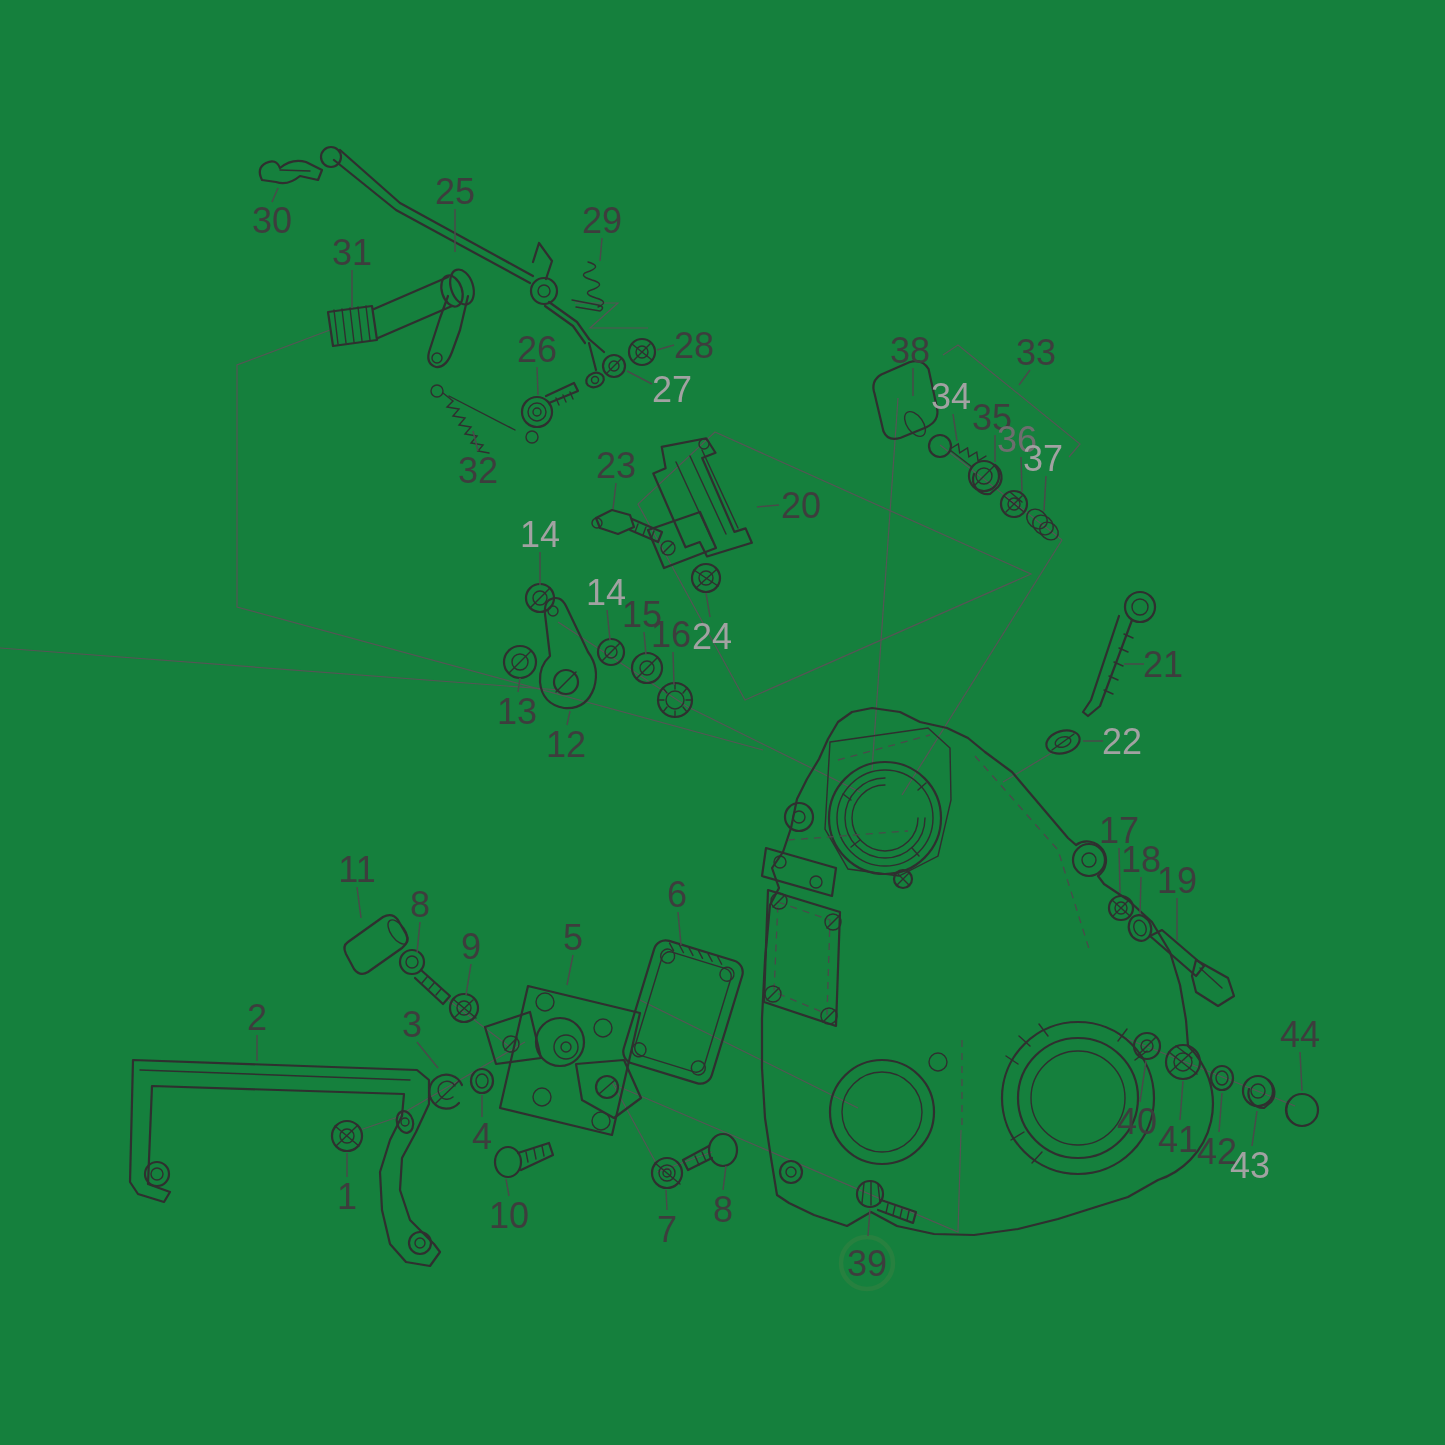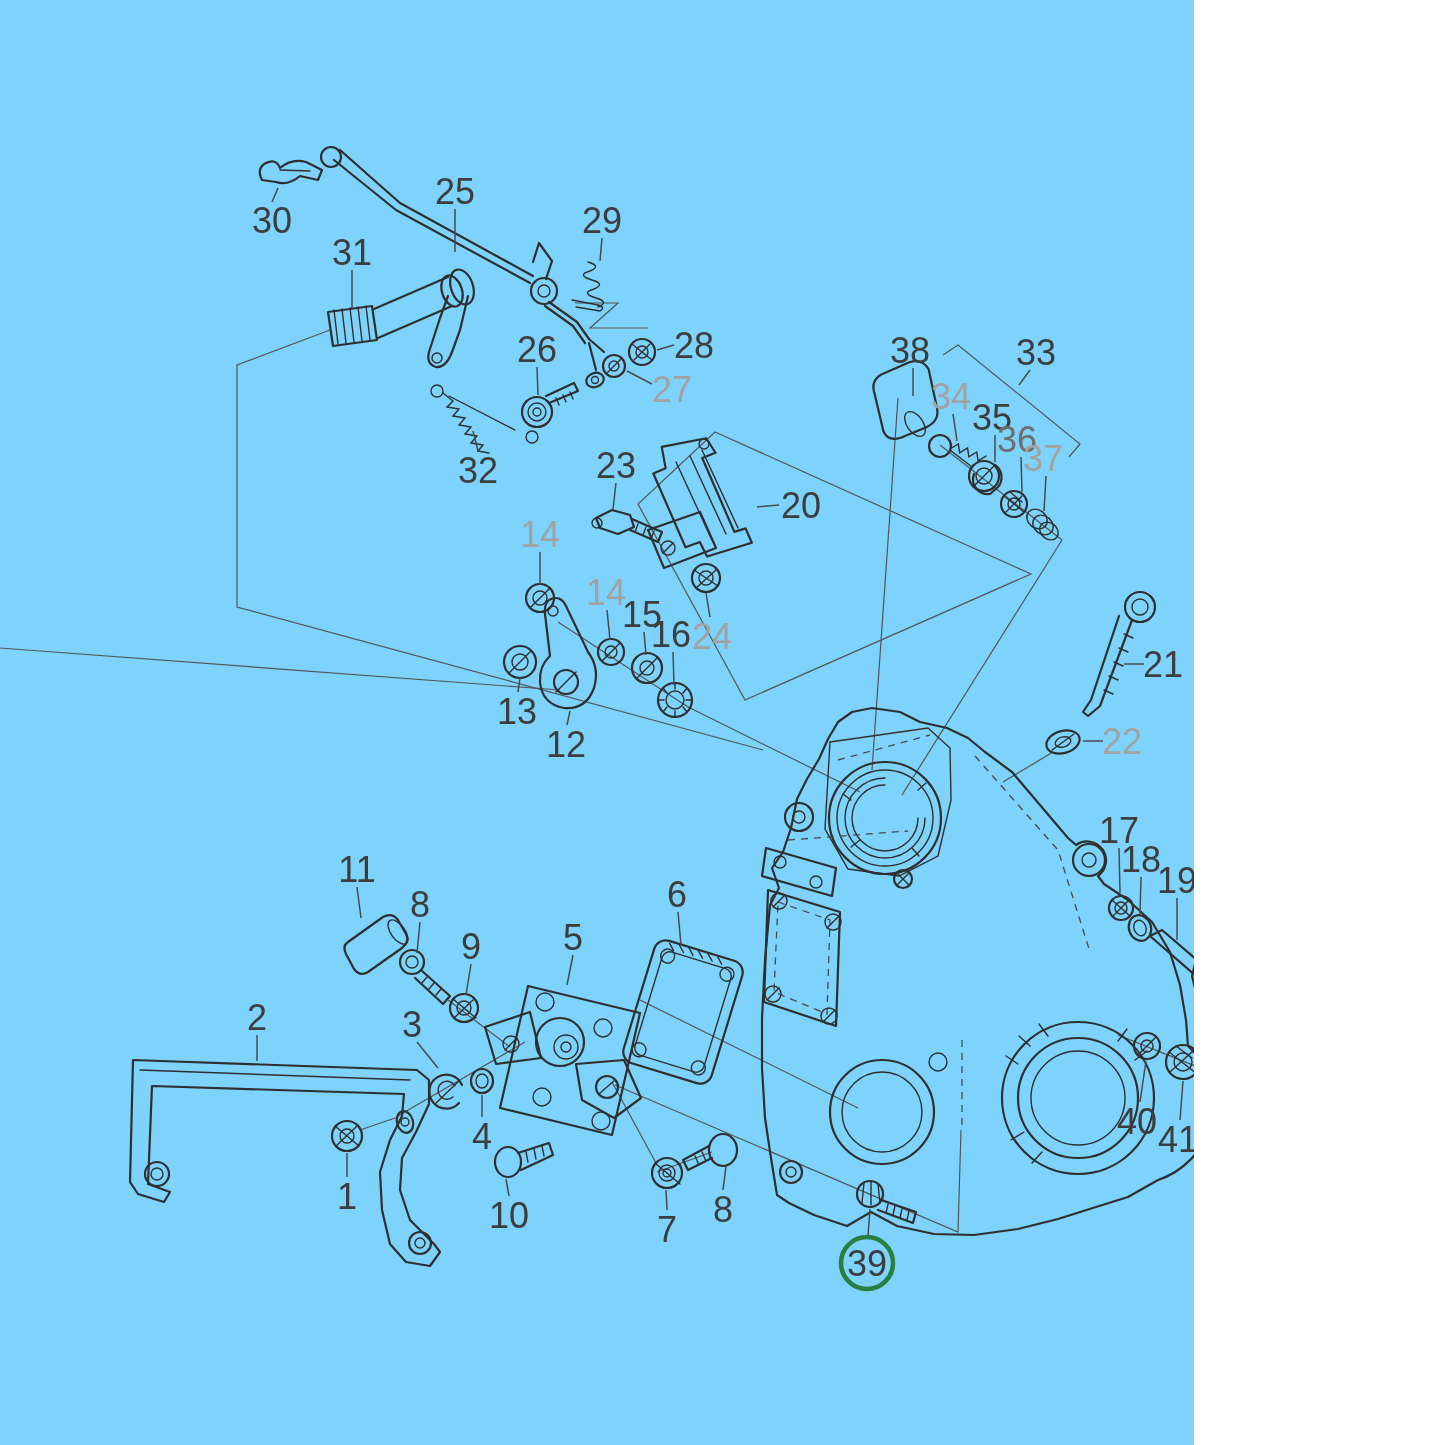--- a/index.html
+++ b/index.html
@@ -1,16 +1,16 @@
 <!DOCTYPE html>
 <html><head>
 <meta charset="utf-8">
 <style>
   html,body{margin:0;padding:0;background:#ffffff;}
-  .stage{position:relative;width:1194px;height:1445px;background:#7dd3fc;overflow:hidden;
+  .stage{position:relative;width:1445px;height:1445px;background:#15803d;overflow:hidden;
          font-family:"Liberation Sans", sans-serif;}
   svg{position:absolute;left:0;top:0;}
   .part{stroke:#2f2f2f;stroke-width:2.2;fill:none;stroke-linejoin:round;stroke-linecap:round;}
   .fine{stroke:#2f2f2f;stroke-width:1.4;fill:none;stroke-linecap:round;}
   .cons{stroke:#555555;stroke-width:1.2;fill:none;}
   .dash{stroke:#4a4a4a;stroke-width:1.3;fill:none;stroke-dasharray:7 6;}
   .leader{stroke:#4a4a4a;stroke-width:1.5;fill:none;}
   text.lbl{font-family:"Liberation Sans", sans-serif;font-size:36px;font-weight:400;}
   .tone-dark{fill:#3d3d3d;} .tone-mid{fill:#6e6e6e;} .tone-light{fill:#a2a2a2;}
 </style>

